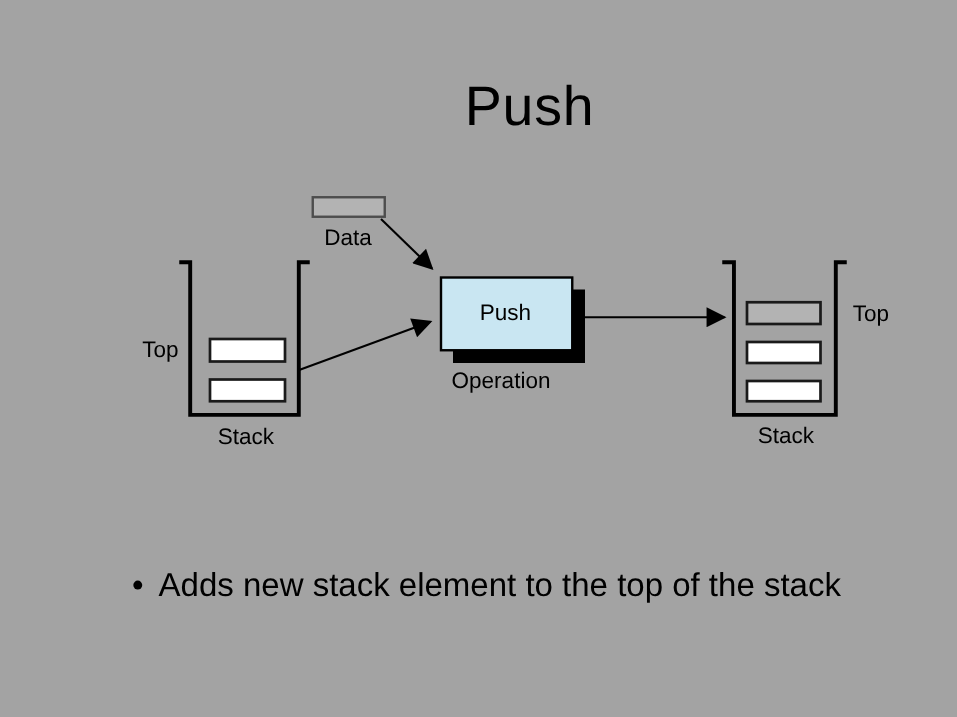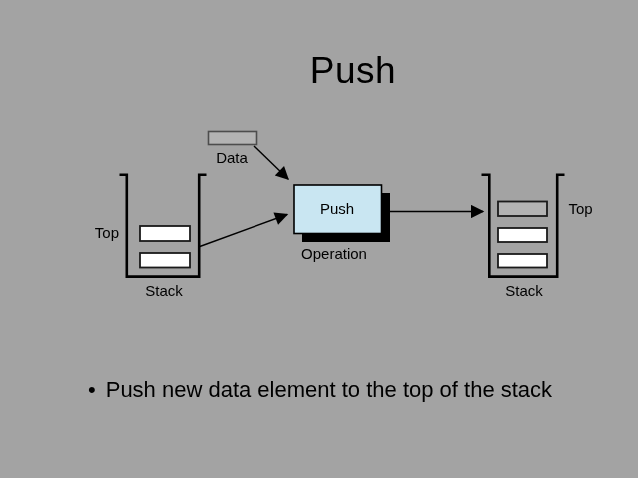--- a/index.html
+++ b/index.html
@@ -84,16 +84,16 @@
     <rect x="498" y="201.5" width="49" height="14.5" stroke="#1a1a1a" stroke-width="1.8" fill="#b3b3b3"></rect>
     <rect x="498" y="228" width="49" height="14" fill="#ffffff" stroke="#1a1a1a" stroke-width="1.8"></rect>
     <rect x="498" y="254" width="49" height="13.5" fill="#ffffff" stroke="#1a1a1a" stroke-width="1.8"></rect>
 
     <text x="568.5" y="214" text-anchor="start">Top</text>
     <text x="524" y="295.5" text-anchor="middle">Stack</text>
   </svg>
 
   <div class="bullet-line">
     <span class="bullet-dot">•</span>
-    <span>Push new data element to the top of the stack</span>
+    <span>Adds new stack element to the top of the stack</span>
   </div>
 
 </div>
 
 </body></html>

